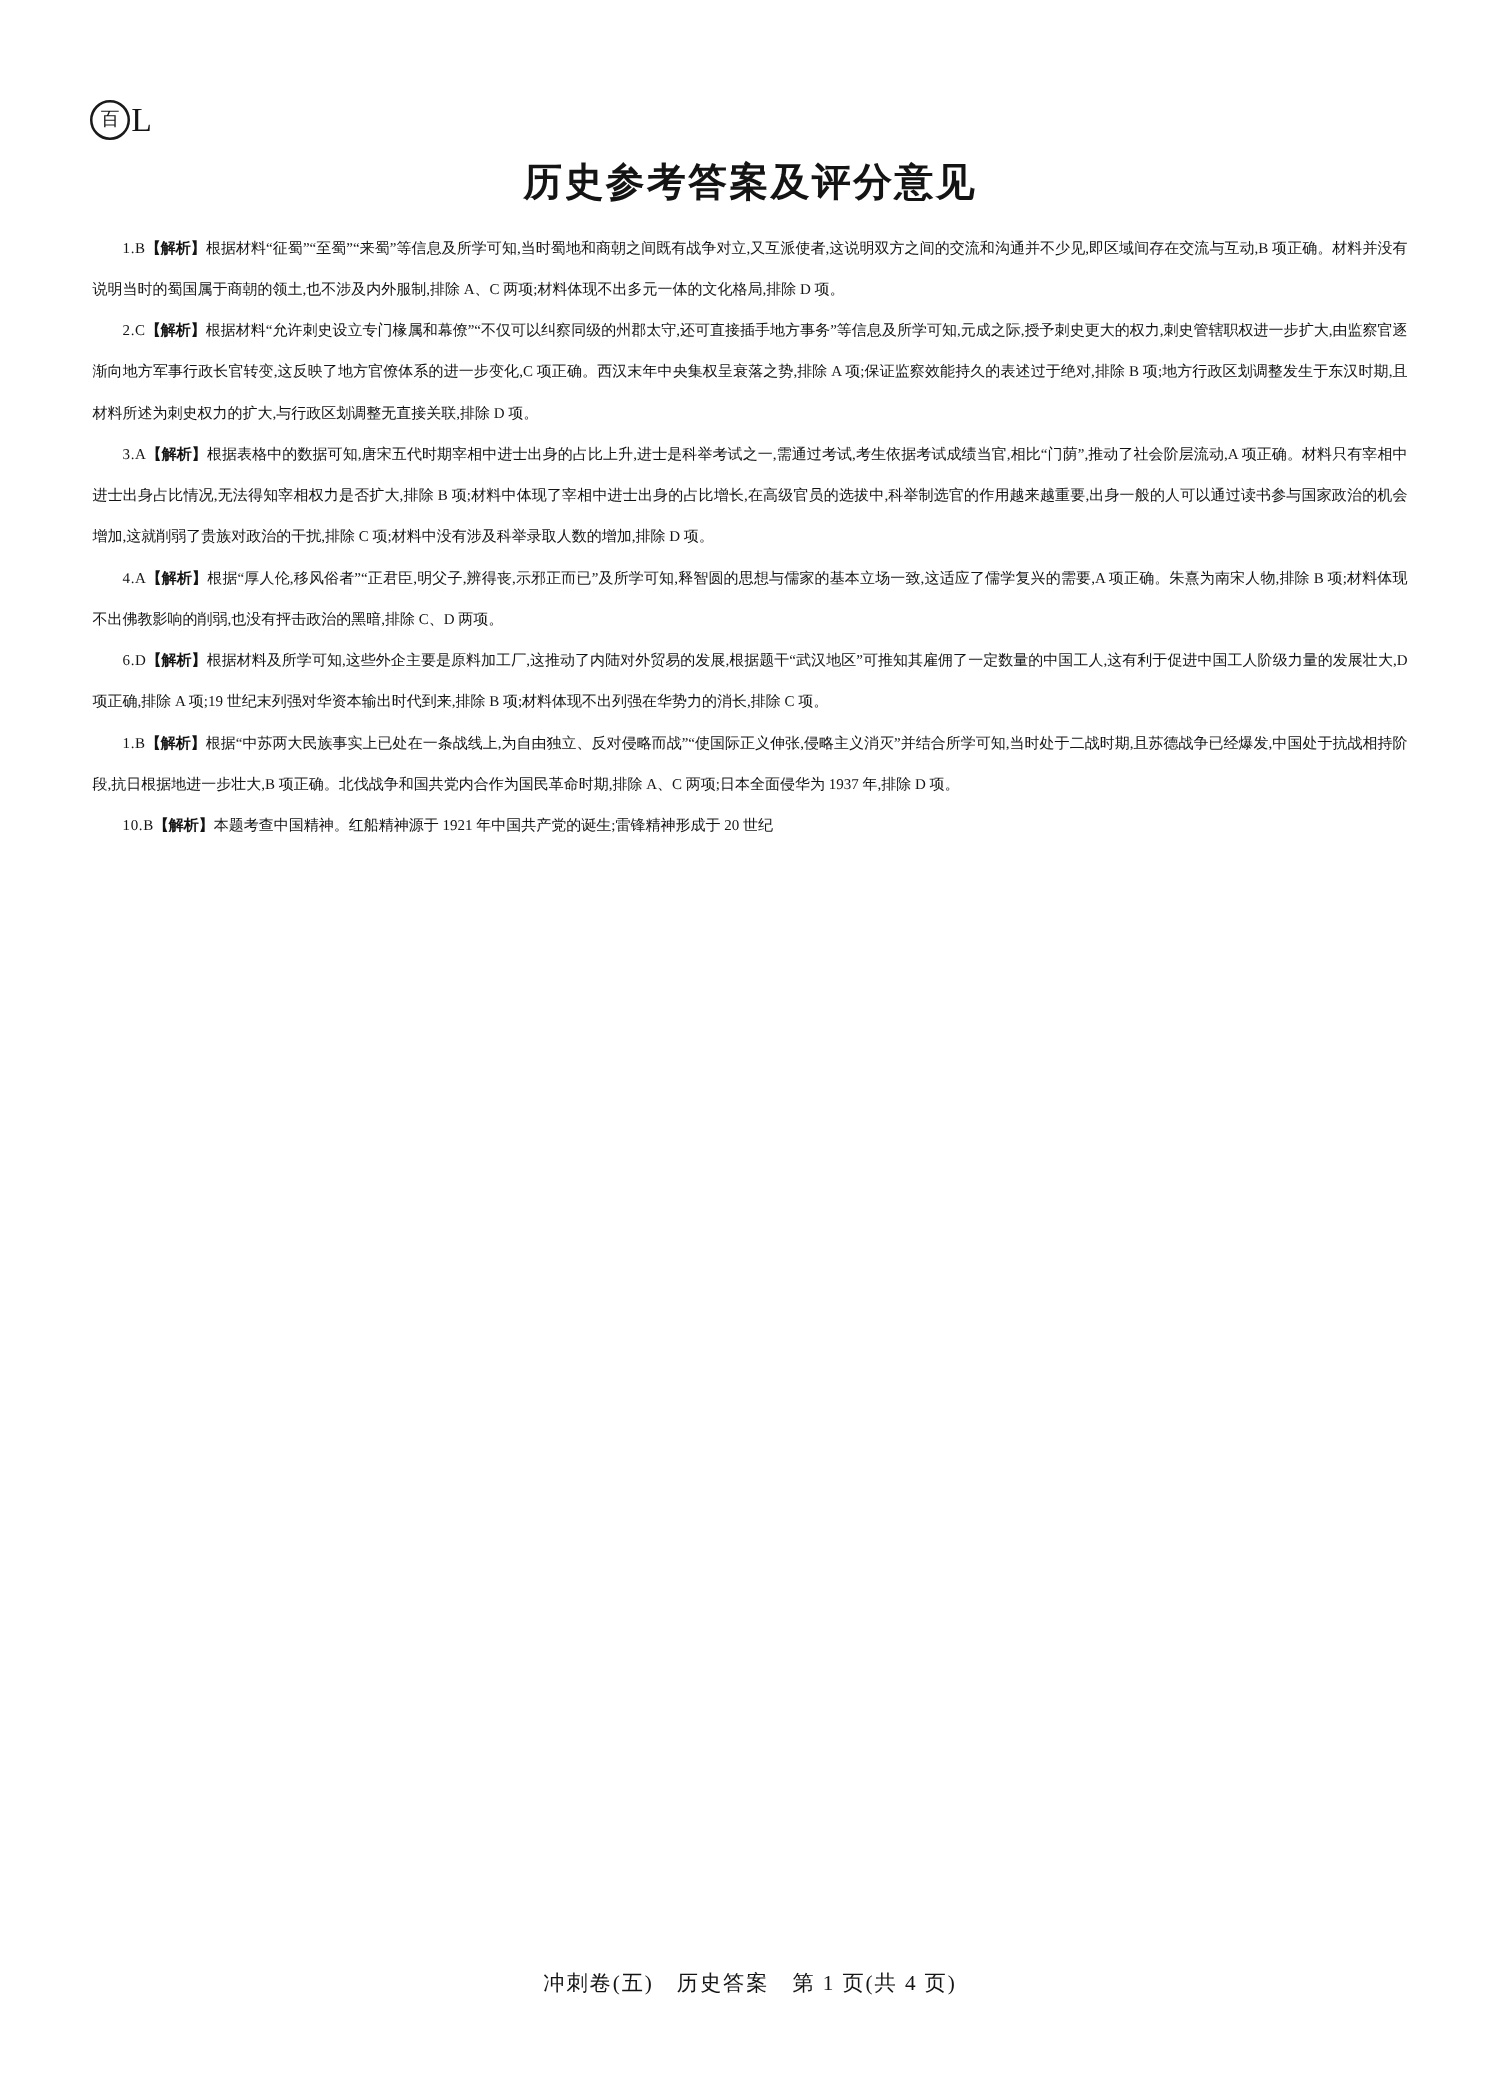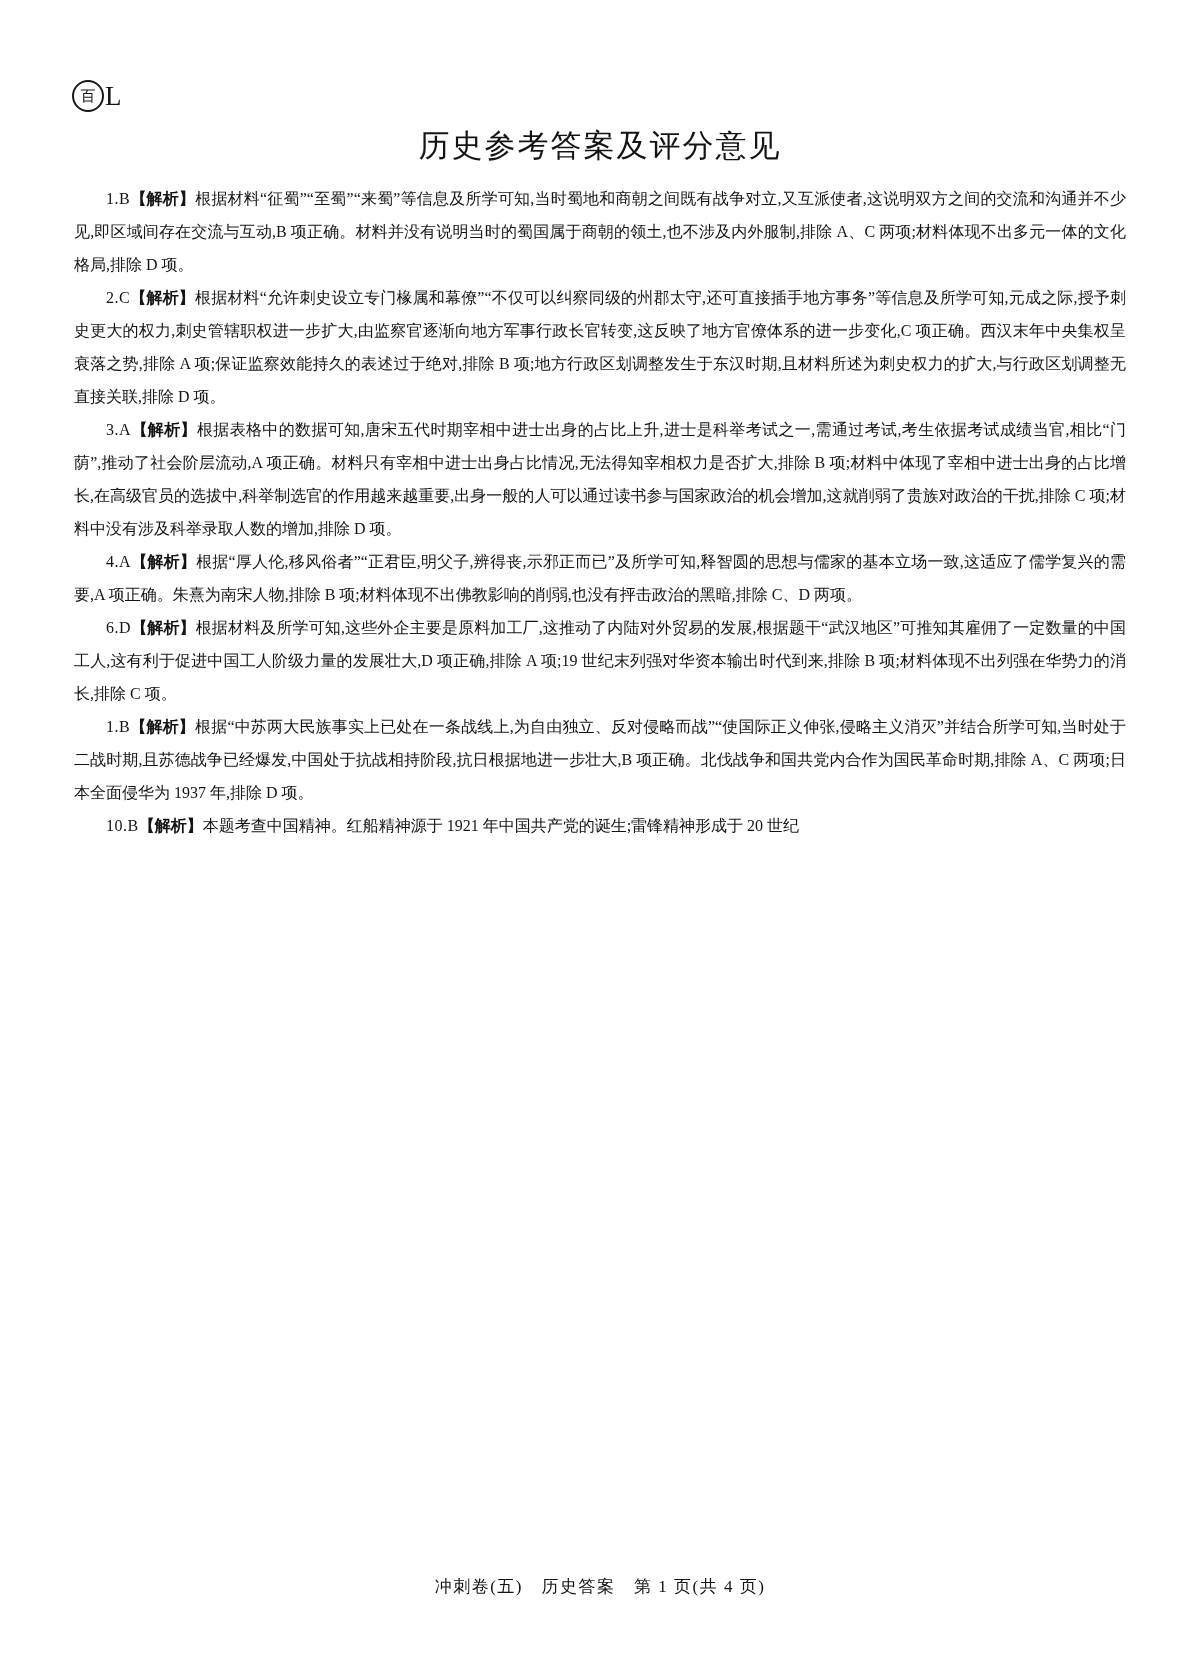--- a/index.html
+++ b/index.html
@@ -19,26 +19,26 @@
     display:flex;align-items:center;justify-content:center;
     font-size:15px;line-height:1;
   }
   .logo-letter{font-size:27px;line-height:1;}
   .titles{padding-top:116px;text-align:center;}
   .title{
     font-size:30px;letter-spacing:1.5px;font-weight:500;
   }
   .subtitle{
     margin-top:9px;
-    font-size:31px;font-weight:normal;letter-spacing:2px;
+    font-size:31px;font-weight:bold;letter-spacing:2px;
     font-family:"Liberation Sans","DejaVu Sans",sans-serif;
   }
   .content{
     width:1052px;margin:15px auto 4px auto;
-    font-size:16px;line-height:33px;
+    font-size:12px;line-height:33px;
     text-align:justify;text-justify:inter-ideograph;
   }
   .content p{margin:0;text-indent:2em;}
   .tag{
     font-family:"Liberation Sans","DejaVu Sans",sans-serif;
     font-weight:bold;
   }
   .num{letter-spacing:0.5px;}
   .footer{
     position:absolute;bottom:74px;left:0;

